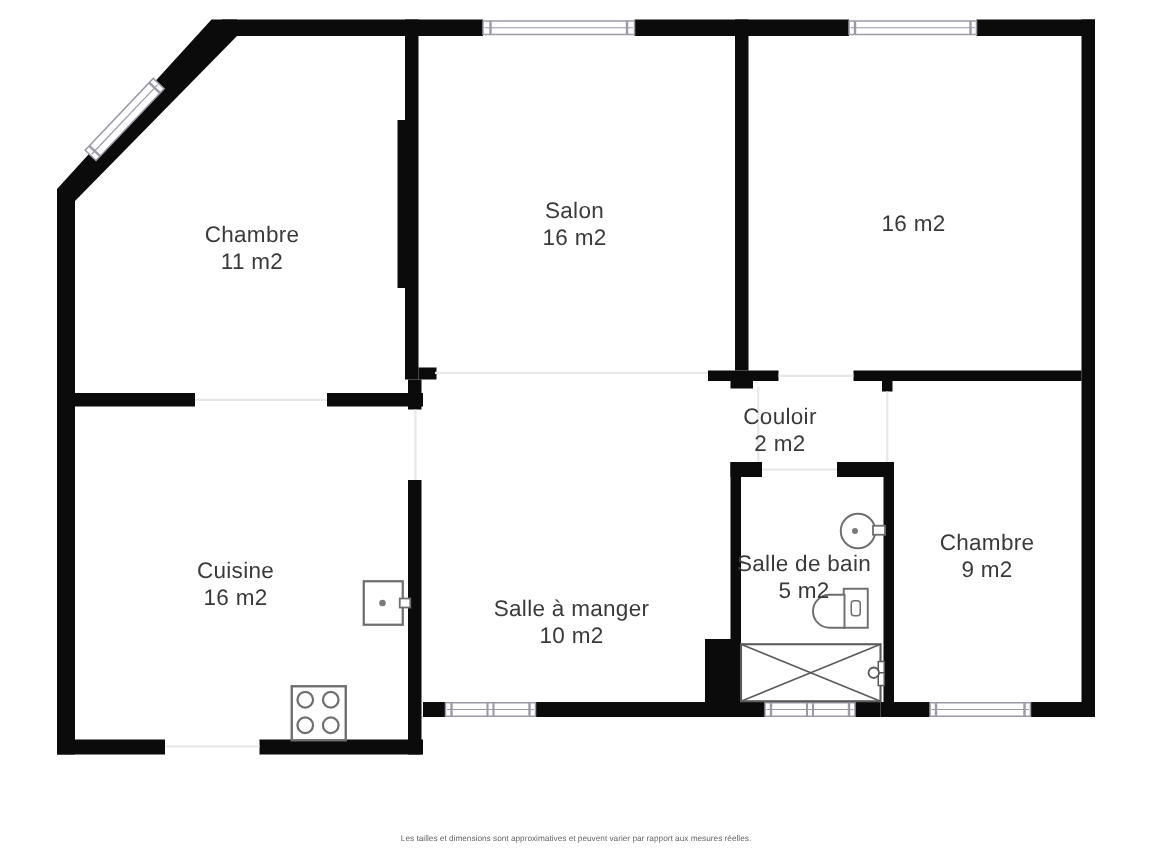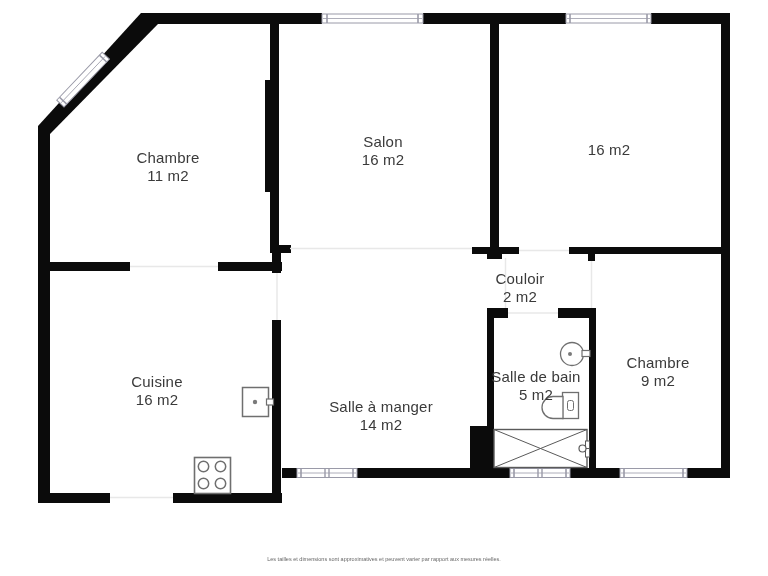--- a/index.html
+++ b/index.html
@@ -174,21 +174,21 @@
   <div class="room-label" style="left:520px;top:287px;">
     <div>Couloir</div>
     <div>2 m2</div>
   </div>
   <div class="room-label" style="left:157px;top:390px;">
     <div>Cuisine</div>
     <div>16 m2</div>
   </div>
   <div class="room-label" style="left:381px;top:371px;margin-top:44px;">
     <div>Salle à manger</div>
-    <div>14 m2</div>
+    <div>10 m2</div>
   </div>
   <div class="room-label" style="left:536px;top:385px;text-align:center;">
     <div>Salle de bain</div>
     <div>5 m2</div>
   </div>
   <div class="room-label" style="left:658px;top:371px;">
     <div>Chambre</div>
     <div>9 m2</div>
   </div>
 

